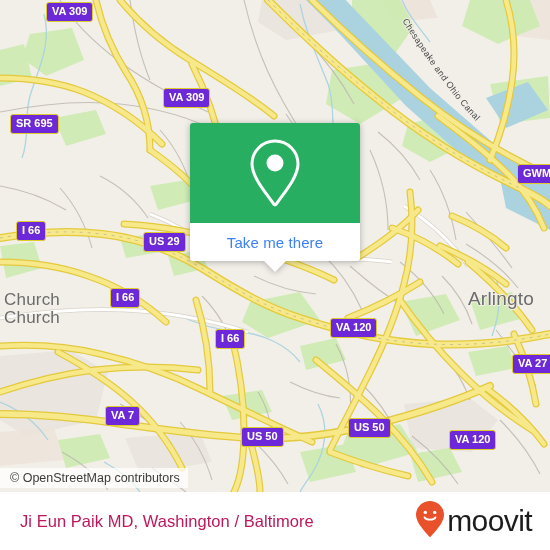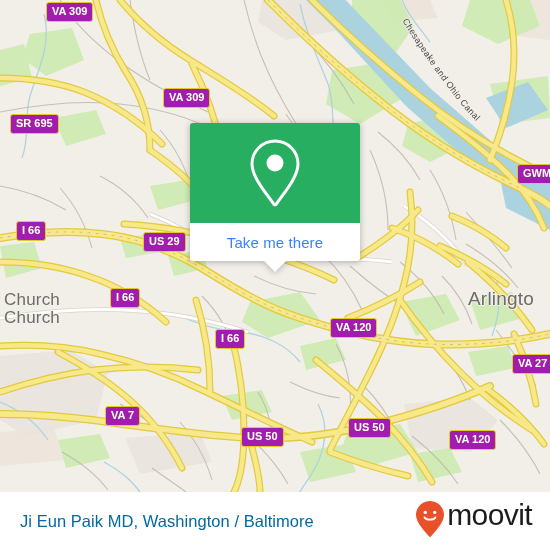--- a/index.html
+++ b/index.html
@@ -61,21 +61,21 @@
   }
   .place-arlington {
     left: 468px; top: 241px;
     font-size: 19px;
     margin-top: 47px;
   }
 
   
   .shield {
     position: absolute;
-    background: #a21caf;
+    background: #6d28d9;
     border: 1px solid #dfcc2b;
     border-radius: 3px;
     color: #ffffff;
     font-family: "Liberation Sans", sans-serif;
     font-weight: bold;
     font-size: 11px;
     line-height: 13px;
     padding: 2px 5px 3px 5px;
     white-space: nowrap;
     text-shadow: 0 0 1px rgba(150,130,0,.35);
@@ -159,29 +159,29 @@
     height: 58px;
     background: #ffffff;
     display: flex;
     align-items: center;
     justify-content: space-between;
     padding: 0 18px 0 20px;
     box-sizing: border-box;
     z-index: 50;
   }
   #footer-title {
-    color: #0369a1;
+    color: #be185d;
     font-size: 16.5px;
     font-family: "Liberation Sans", sans-serif;
     letter-spacing: .05px;
     white-space: nowrap;
   }
   #brand {
     display: flex;
-    align-items: flex-start;
+    align-items: center;
     gap: 2px;
   }
   #brand-pin { display: block; }
   #brand-word {
     color: #1c1c1c;
     font-size: 30px;
     font-family: "Liberation Sans", sans-serif;
     font-weight: 500;
     letter-spacing: -.6px;
     line-height: 30px;
@@ -429,20 +429,21 @@
             <circle cx="28" cy="26" r="8.5" fill="#ffffff"></circle>
           </svg>
         </span>
       </div>
       <div id="callout-bottom">
         <span id="callout-label">Take me there</span>
         <span id="callout-tail"></span>
       </div>
     </div>
 
+    <div id="attribution">© OpenStreetMap contributors</div>
   </div>
 
   <div id="footer">
     <div id="footer-title">Ji Eun Paik MD, Washington / Baltimore</div>
     <div id="brand">
       <span id="brand-pin">
         <svg width="30" height="38" viewBox="0 0 30 38" aria-hidden="true">
           <path d="M15 1 C7.3 1 1 7.3 1 15 C1 23.2 11.2 32.6 14.1 36.6 C14.5 37.2 15.5 37.2 15.9 36.6 C18.8 32.6 29 23.2 29 15 C29 7.3 22.7 1 15 1 Z" fill="#e8512a"></path>
           <circle cx="10.3" cy="12.4" r="1.7" fill="#ffffff"></circle>
           <circle cx="19.7" cy="12.4" r="1.7" fill="#ffffff"></circle>

